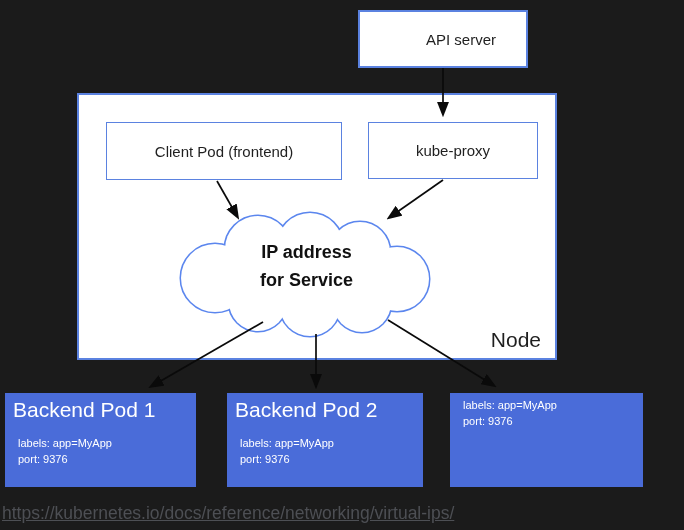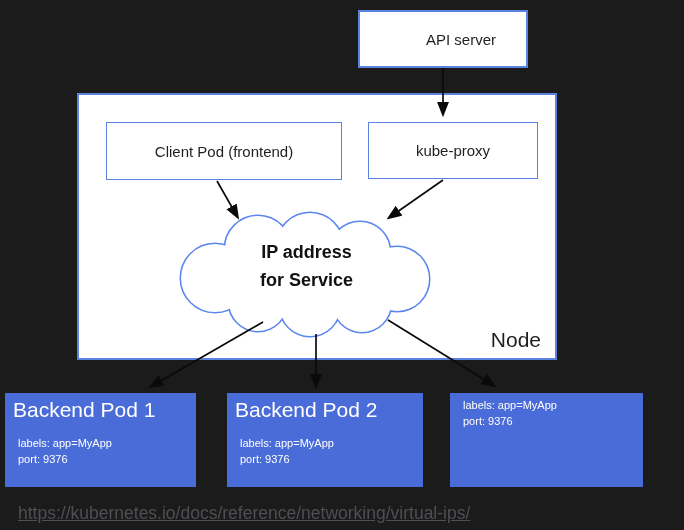--- a/index.html
+++ b/index.html
@@ -74,21 +74,20 @@
   .pod-line  { font-size: 11px; line-height: 1.45; padding-left: 5px; }
 
   .footer-link {
     position: absolute;
     left: 2px;
     top: 503px;
     font-size: 17.5px;
     color: var(--link);
     text-decoration: underline;
     cursor: pointer;
-    margin-left: 16px;
   }
 </style>
 </head>
 <body>
 
 <div class="stage">
 
   <div class="box node-box">
     <span class="node-label">Node</span>
   </div>

